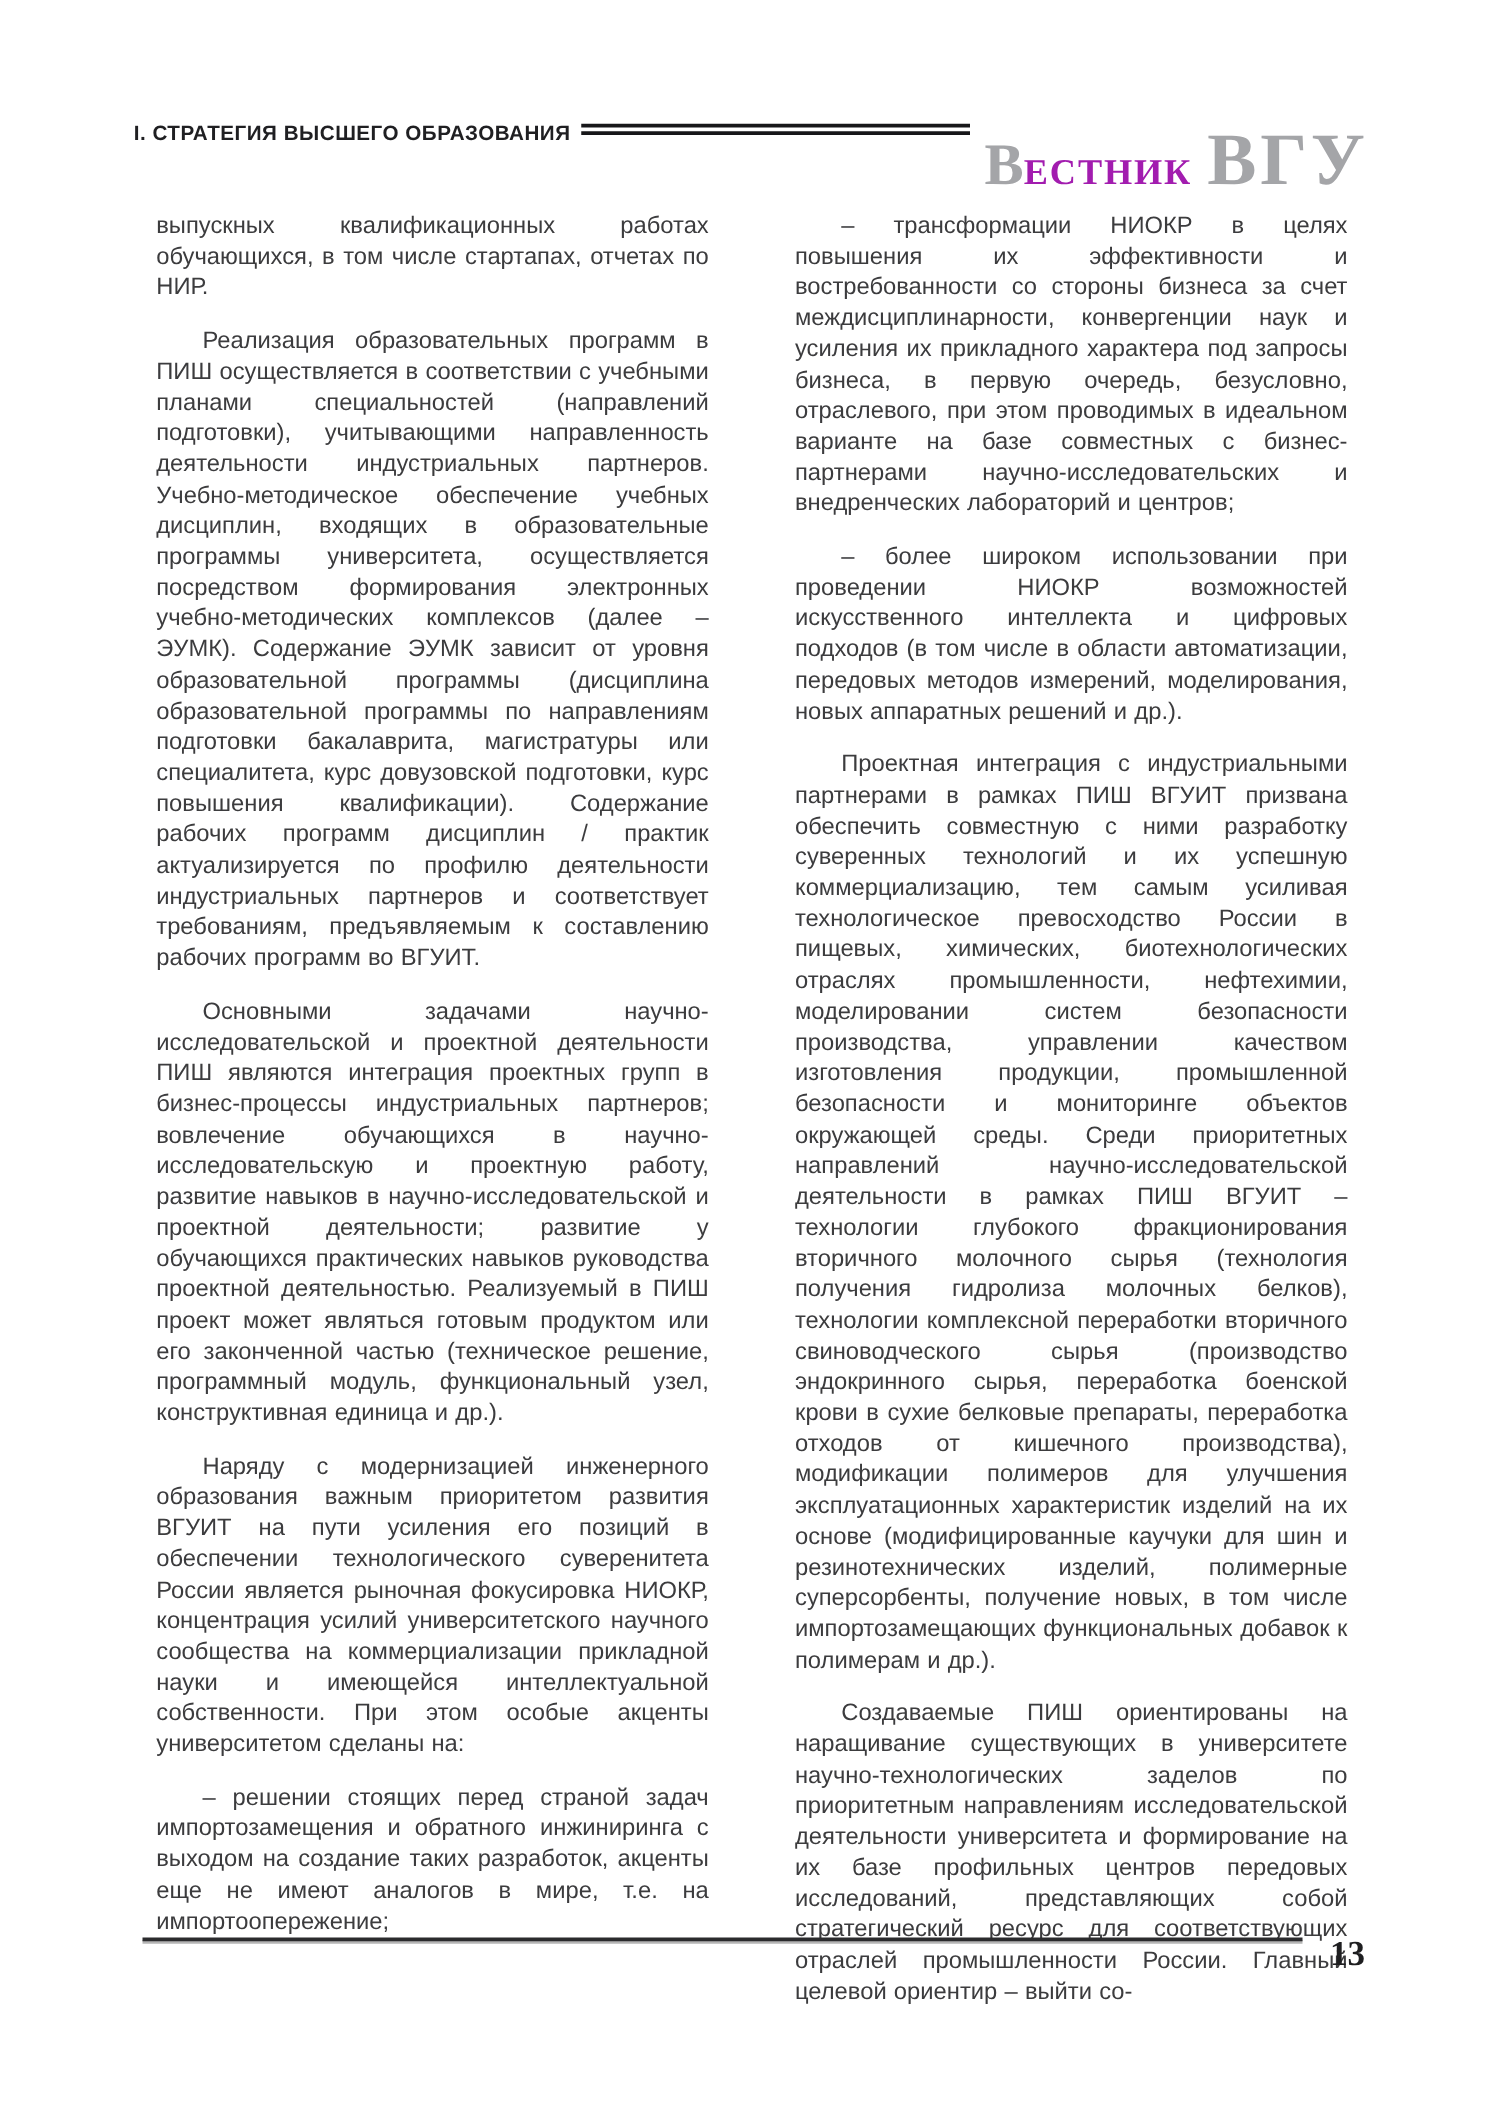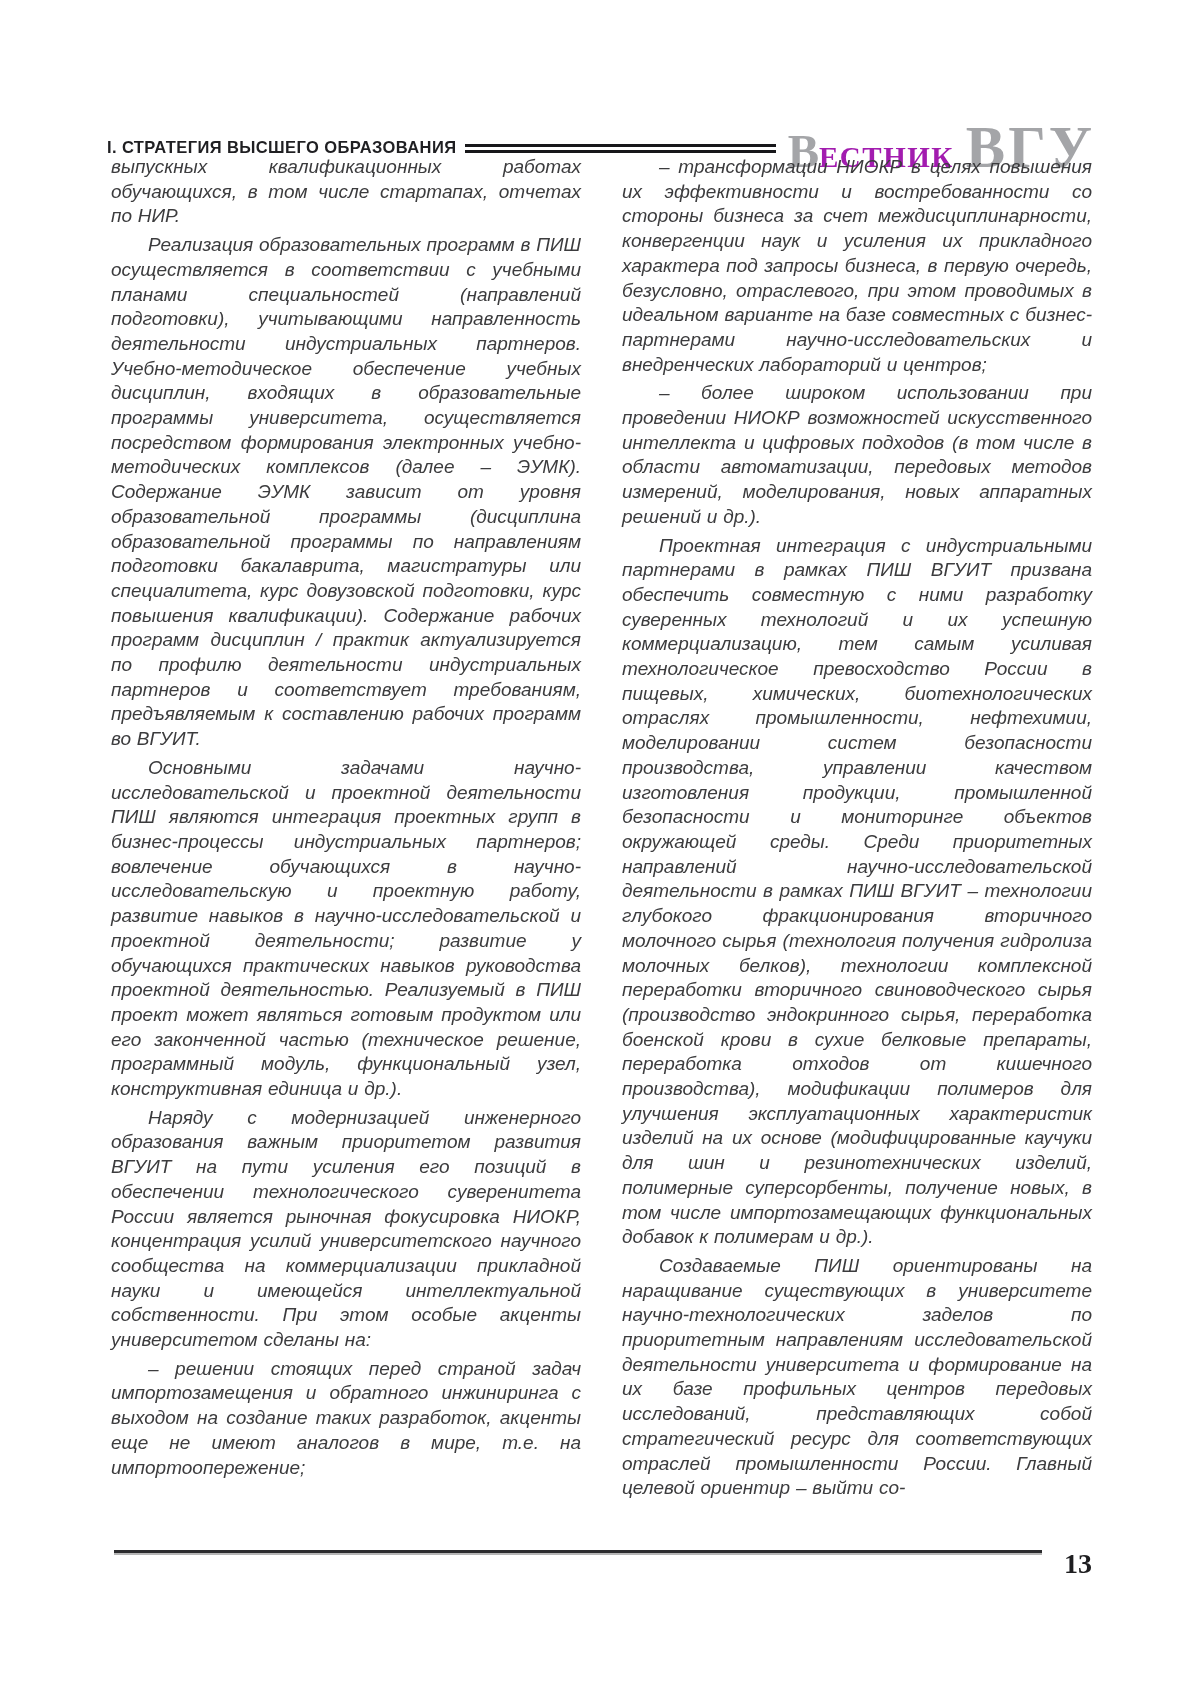--- a/index.html
+++ b/index.html
@@ -16,22 +16,20 @@
     overflow: hidden;
   }
 
   
   .header {
     position: absolute;
     top: 98px;
     left: 107px;
     width: 988px;
     display: flex;
-    align-items: center;
-    margin-top: 20px;
   }
   .section-title {
     font-weight: bold;
     font-size: 16.5px;
     letter-spacing: 0.4px;
     color: #1f1f22;
     white-space: nowrap;
   }
   .header-rule {
     flex: 1;
@@ -76,23 +74,22 @@
     width: 478px;
     text-align: justify;
     font-size: 19px;
     line-height: 24.7px;
     color: #3c3c3e;
     hyphens: auto;
     -webkit-hyphens: auto;
     word-spacing: 0.5px;
   }
   .para {
-    margin: 4px;
+    margin: 18px;
     text-indent: 37px;
-    font-style: italic;
   }
   .para.no-indent {
     text-indent: 0;
   }
 
   
   .footer {
     position: absolute;
     top: 1550px;
     left: 114px;

